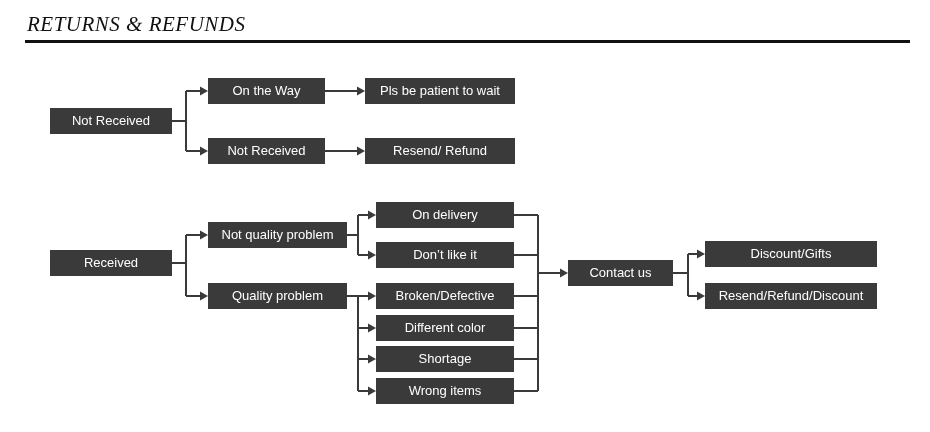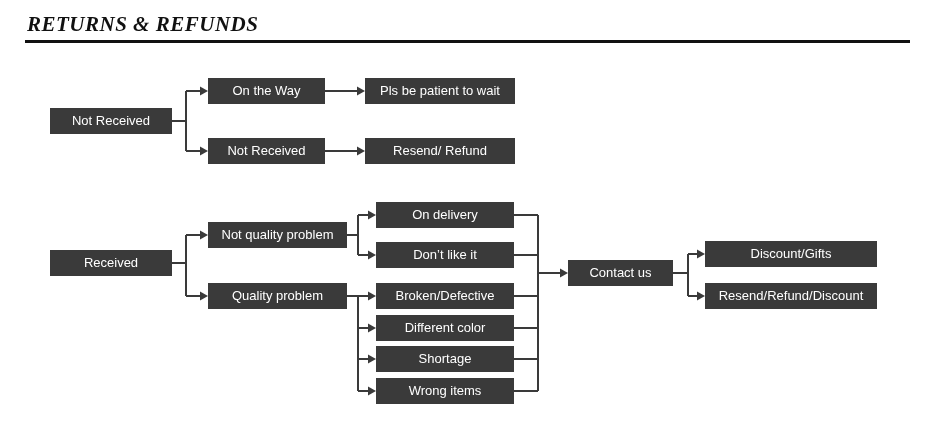--- a/index.html
+++ b/index.html
@@ -13,21 +13,21 @@
     position: relative;
     overflow: hidden;
     font-family: "Liberation Sans", sans-serif;
   }
   #page-title {
     position: absolute;
     left: 27px;
     top: 12px;
     font-family: "Liberation Serif", serif;
     font-style: italic;
-    font-weight: bold;
+    font-weight: normal;
     font-size: 21px;
     letter-spacing: 0.5px;
     color: #111111;
     white-space: nowrap;
   }
   #title-rule {
     position: absolute;
     left: 25px;
     top: 40px;
     width: 885px;

